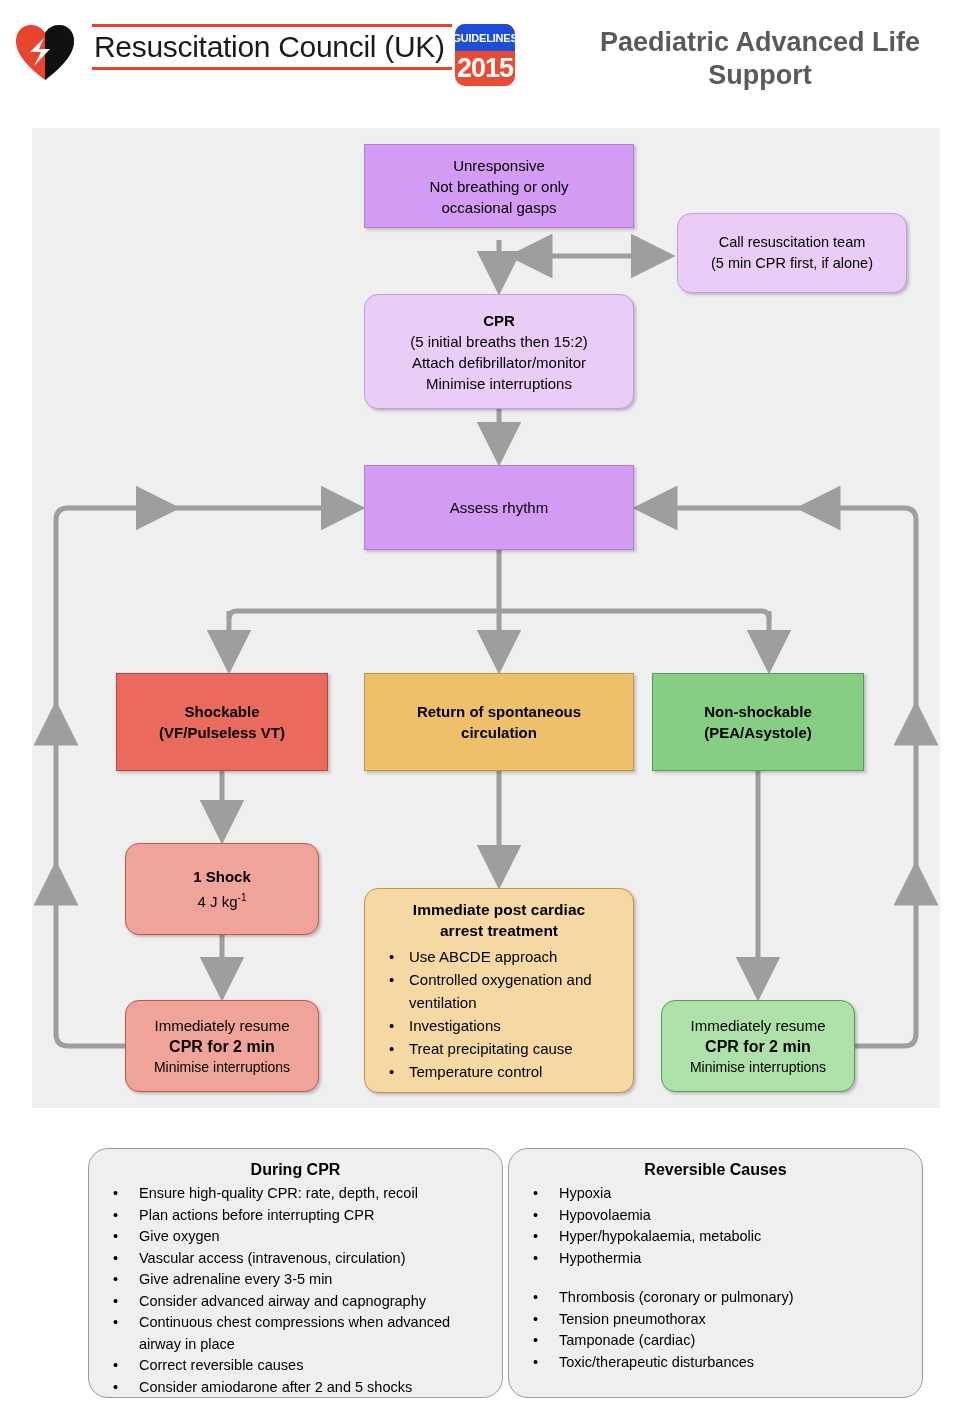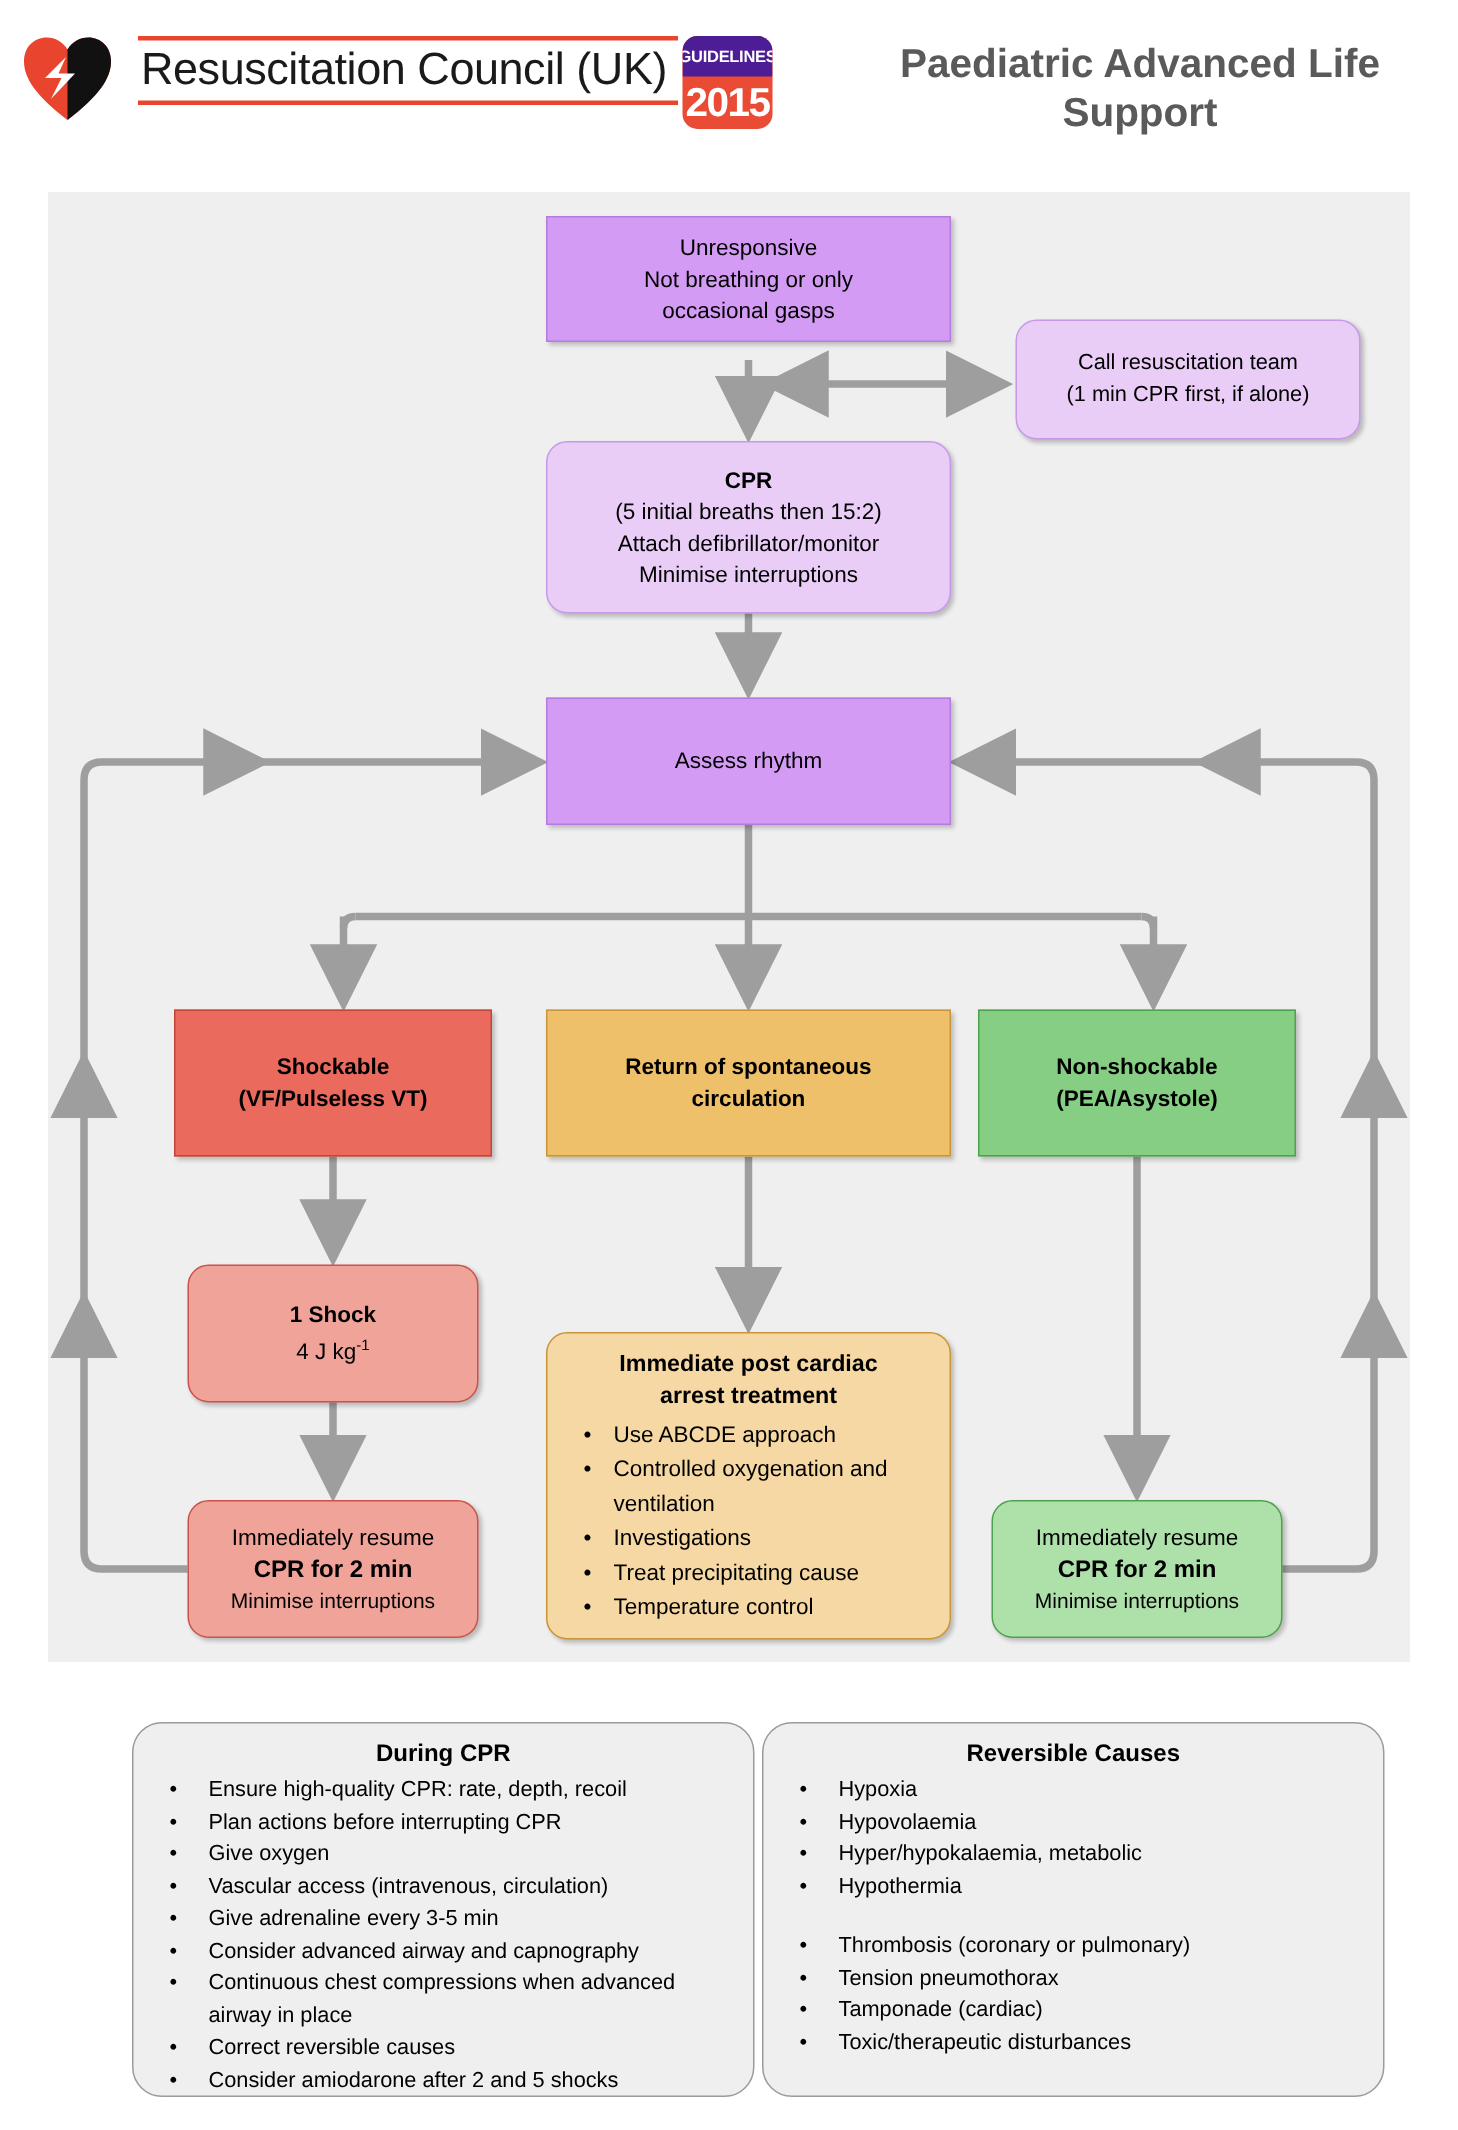--- a/index.html
+++ b/index.html
@@ -21,21 +21,21 @@
     font-size: 30px; font-weight: 400; color: #1a1a1a;
     letter-spacing: -0.3px; line-height: 40px; white-space: nowrap;
     padding-left: 2px;
   }
   #guidelines-badge {
     position: absolute; left: 455px; top: 24px;
     width: 60px; height: 62px; border-radius: 10px;
     background: #ea4b35; overflow: hidden;
   }
   #badge-top {
-    height: 27px; background: #4c1d95; color: #fff;
+    height: 27px; background: #1d4ed8; color: #fff;
     font-size: 11px; font-weight: bold; letter-spacing: -0.2px;
     display: flex; align-items: center; justify-content: center;
   }
   #badge-year {
     height: 35px; color: #fff; font-size: 27px; font-weight: bold;
     display: flex; align-items: center; justify-content: center;
     letter-spacing: -1px;
   }
   #doc-title {
     position: absolute; left: 560px; top: 26px; width: 400px;
@@ -203,21 +203,21 @@
   </svg>
 
   <div class="node rect c-purple-dark" id="n-unresponsive">
     <div>Unresponsive</div>
     <div>Not breathing or only</div>
     <div>occasional gasps</div>
   </div>
 
   <div class="node round c-purple-light" id="n-call-team">
     <div>Call resuscitation team</div>
-    <div>(1 min CPR first, if alone)</div>
+    <div>(5 min CPR first, if alone)</div>
   </div>
 
   <div class="node round c-purple-light" id="n-cpr">
     <div class="ttl">CPR</div>
     <div>(5 initial breaths then 15:2)</div>
     <div>Attach defibrillator/monitor</div>
     <div>Minimise interruptions</div>
   </div>
 
   <div class="node rect c-purple-dark" id="n-assess">

